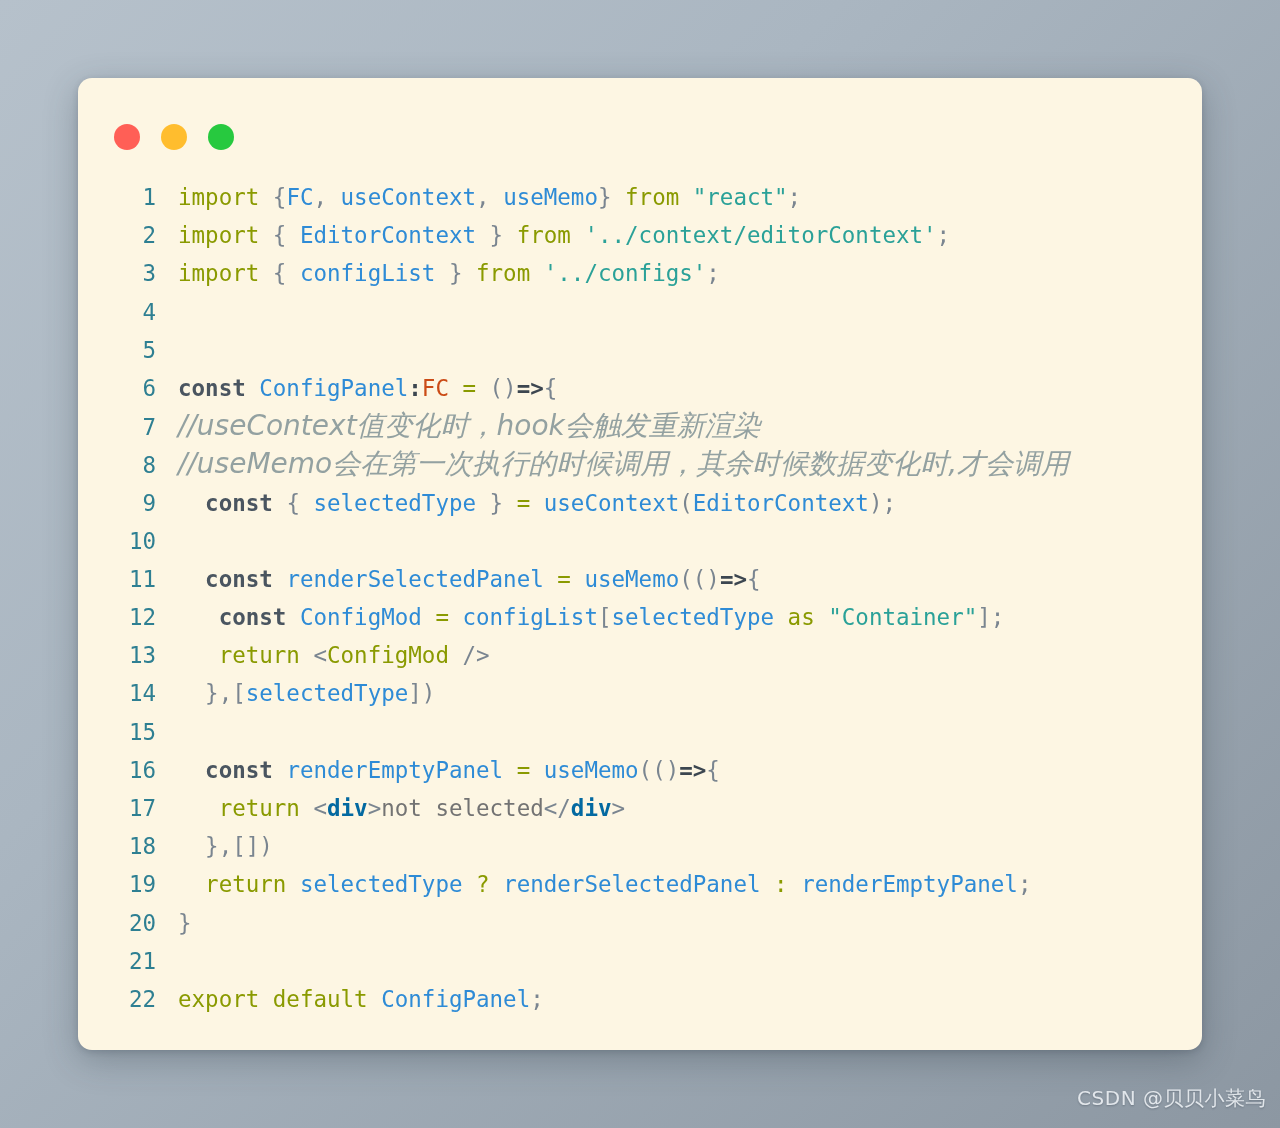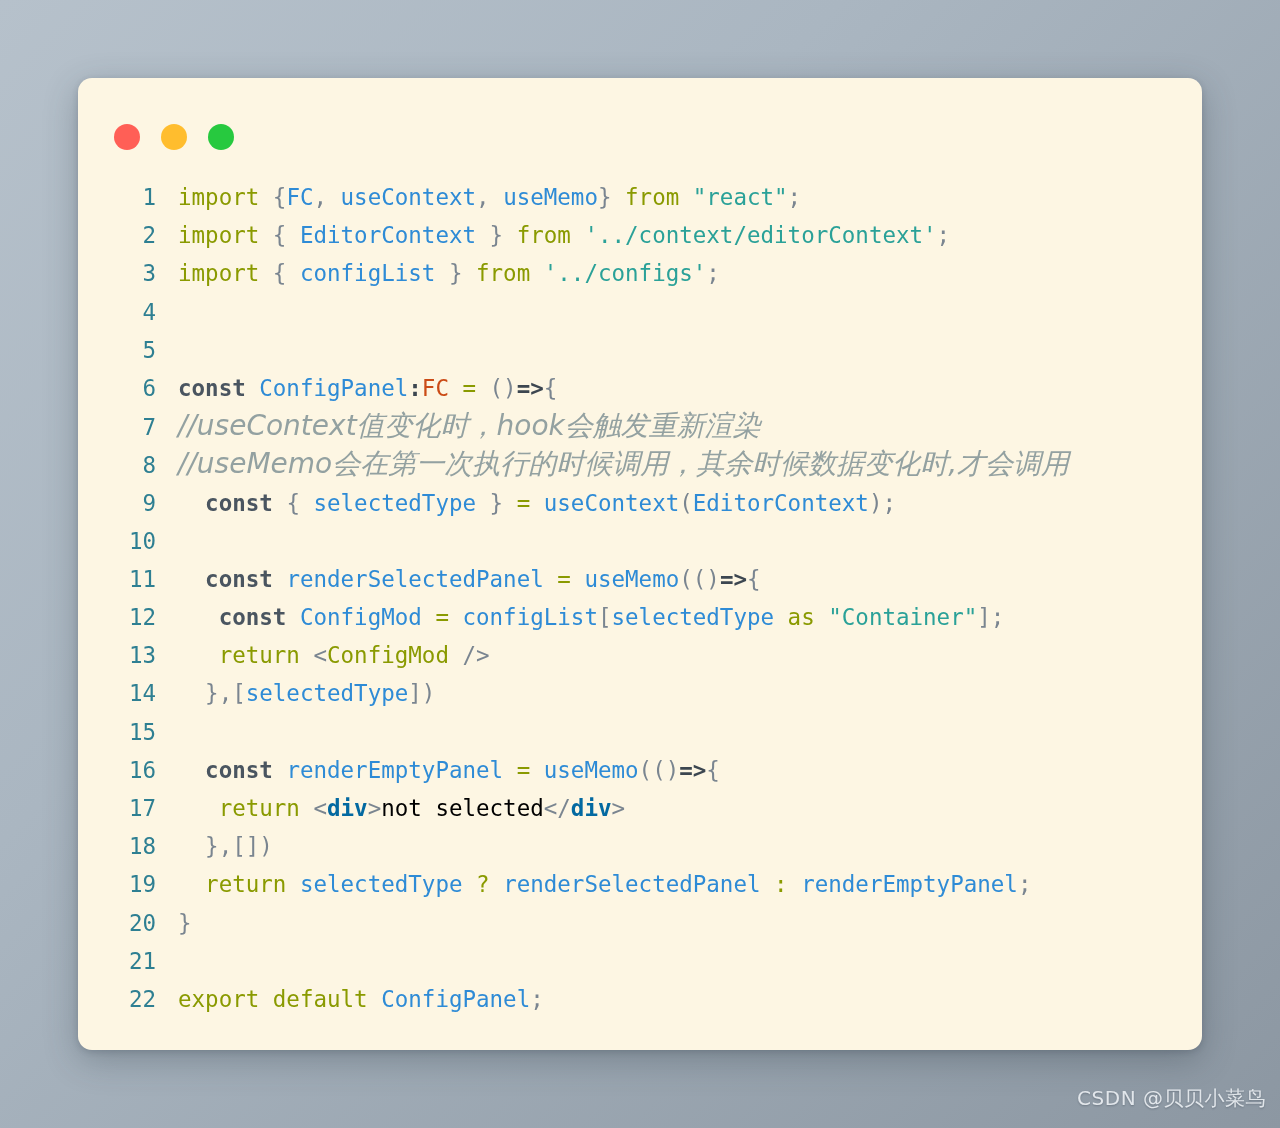--- a/index.html
+++ b/index.html
@@ -80,21 +80,21 @@
   .kw      { color: #8a9a00; }            
   .kw-b    { color: #4a5560; font-weight: bold; }  
   .op      { color: #7a8590; }            
   .op-y    { color: #8a9a00; }            
   .arrow   { color: #3c4650; font-weight: bold; }  
   .var     { color: #2e8bd6; }            
   .str     { color: #2aa198; }            
   .type    { color: #cb4b16; }            
   .tag     { color: #0369a1; font-weight: bold; }  
   .jsxtag  { color: #8a9a00; }            
-  .txt     { color: #000000; }            
+  .txt     { color: #737373; }            
   .cmt     {
     color: #93a1a1;
     font-style: italic;
     font-family: "DejaVu Sans", sans-serif;
     font-size: 28px;
   }
 
   
   .watermark {
     position: absolute;

